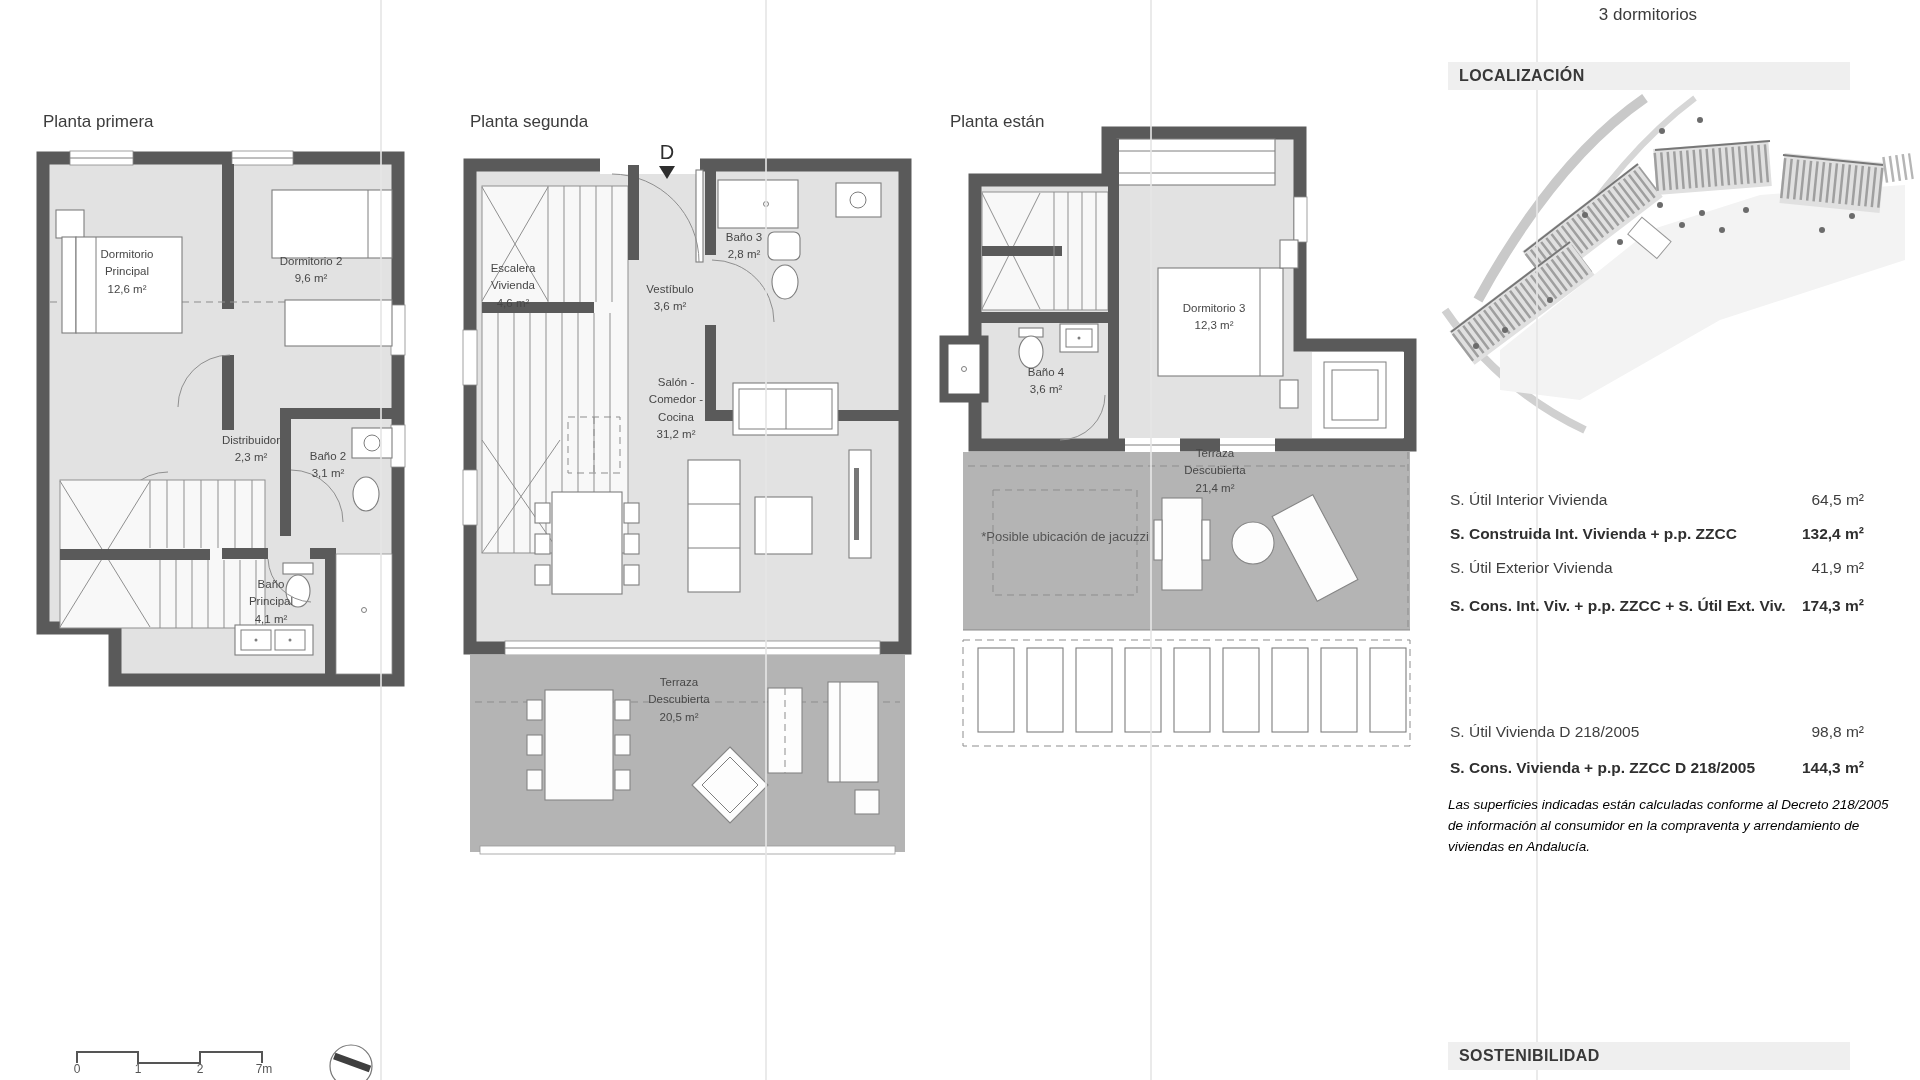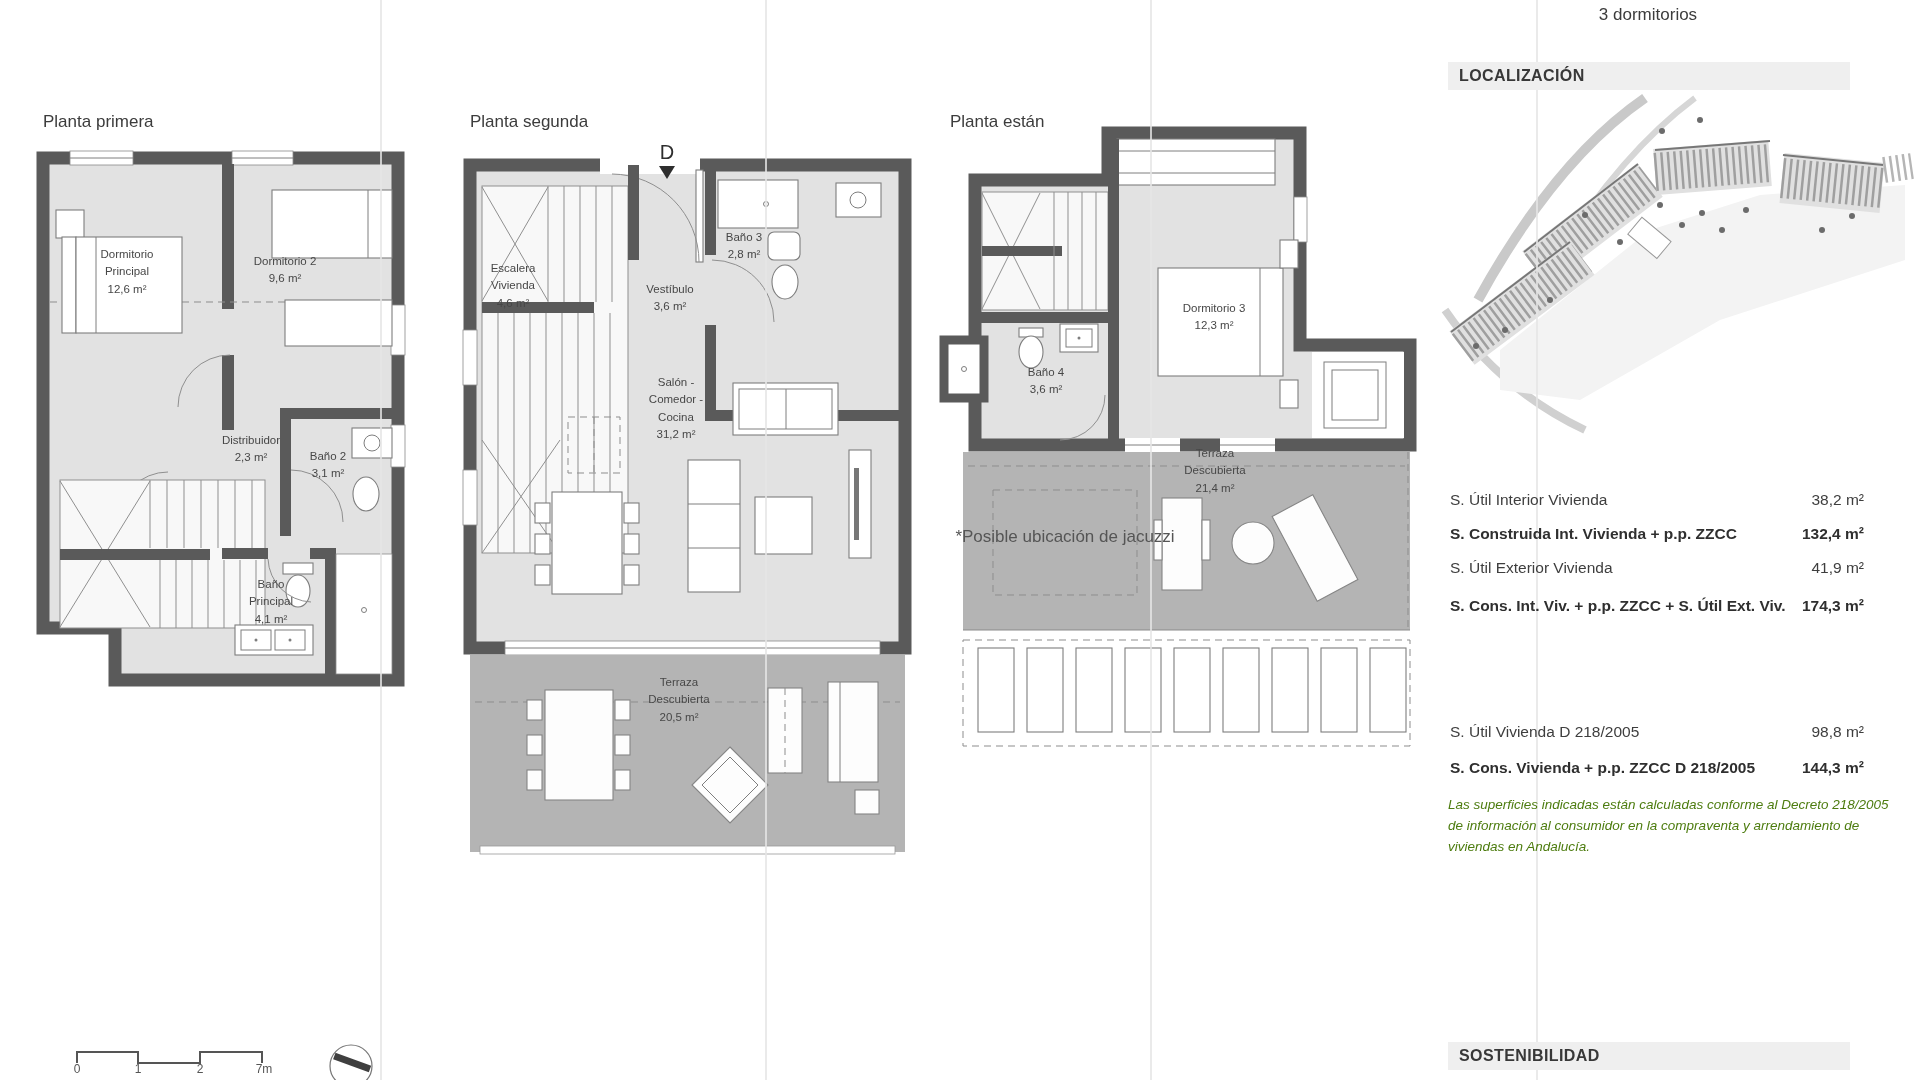--- a/index.html
+++ b/index.html
@@ -23,39 +23,39 @@
   .stairline { stroke:#8f8f8f; stroke-width:1; fill:none; }
   .crease { stroke:#e6e6e6; stroke-width:2; opacity:0.8; }
 
   
   .plan-title { position:absolute; font-size:17px; color:#3c3c3c; }
   .room-label {
     position:absolute; transform:translate(-50%,-50%);
     white-space:pre-line; text-align:center;
     font-size:11.5px; line-height:1.5; color:#474747;
   }
-  .small-note { font-size:17px; color:#555; white-space:nowrap; }
+  .small-note { font-size:13px; color:#555; white-space:nowrap; }
   .d-marker { position:absolute; transform:translate(-50%,-50%); font-size:20px; color:#2e2e2e; }
   .unit-header { position:absolute; transform:translateX(-50%); font-size:17px; color:#3c3c3c; }
 
   .sec-header {
     position:absolute; left:1448px; width:402px; height:28px;
     background:#efefef; display:flex; align-items:center;
     box-sizing:border-box; padding-left:11px;
     font-size:16px; font-weight:bold; letter-spacing:0.4px; color:#383838;
   }
   .t-row {
     position:absolute; left:1450px; width:414px; transform:translateY(-50%);
     display:flex; justify-content:space-between; align-items:baseline;
     font-size:15.5px; color:#3e3e3e;
   }
   .t-row.bold { font-weight:bold; color:#2f2f2f;gap:13px; }
   .legal-note {
     position:absolute; left:1448px; top:795px; width:448px;
-    font-size:13.5px; font-style:italic; line-height:1.55; color:#4d7c0f;
+    font-size:13.5px; font-style:italic; line-height:1.55; color:#000000;
   }
   .scale-num { position:absolute; transform:translateX(-50%); font-size:12px; color:#555; }
   .watermark {
     position:absolute; left:815px; top:498px;
     font-size:68px; font-weight:bold; letter-spacing:1px;
     color:#ececec; opacity:0.85; line-height:1; pointer-events:none;
   }
 </style>
 </head>
 <body>
@@ -360,21 +360,21 @@
 </svg>
 
 
 <div class="plan-title" style="left:43px; top:112px">Planta primera</div>
 <div class="plan-title" style="left:470px; top:112px">Planta segunda</div>
 <div class="plan-title" style="left:950px; top:112px">Planta están</div>
 
 <div class="room-label" style="left:127px; top:272px">Dormitorio
 Principal
 12,6 m²</div>
-<div class="room-label" style="left:285px; top:270px">Dormitorio 2
+<div class="room-label" style="left:311px; top:270px">Dormitorio 2
 9,6 m²</div>
 <div class="room-label" style="left:251px; top:449px">Distribuidor
 2,3 m²</div>
 <div class="room-label" style="left:328px; top:465px">Baño 2
 3,1 m²</div>
 <div class="room-label" style="left:271px; top:602px">Baño
 Principal
 4,1 m²</div>
 
 <div class="d-marker" style="left:667px; top:152px">D</div>
@@ -401,21 +401,21 @@
 Descubierta
 21,4 m²</div>
 <div class="room-label small-note" style="left:1065px; top:537px">*Posible ubicación de jacuzzi</div>
 
 <div class="unit-header" style="left:1648px; top:5px">3 dormitorios</div>
 
 <div class="sec-header" style="top:62px">LOCALIZACIÓN</div>
 
 <div class="t-row" style="top:500px">
   <span>S. Útil Interior Vivienda</span>
-  <span>38,2 m²</span>
+  <span>64,5 m²</span>
 </div>
 <div class="t-row bold" style="top:534px">
   <span>S. Construida Int. Vivienda + p.p. ZZCC</span>
   <span>132,4 m²</span>
 </div>
 <div class="t-row" style="top:568px">
   <span>S. Útil Exterior Vivienda</span>
   <span>41,9 m²</span>
 </div>
 <div class="t-row bold" style="top:606px">

